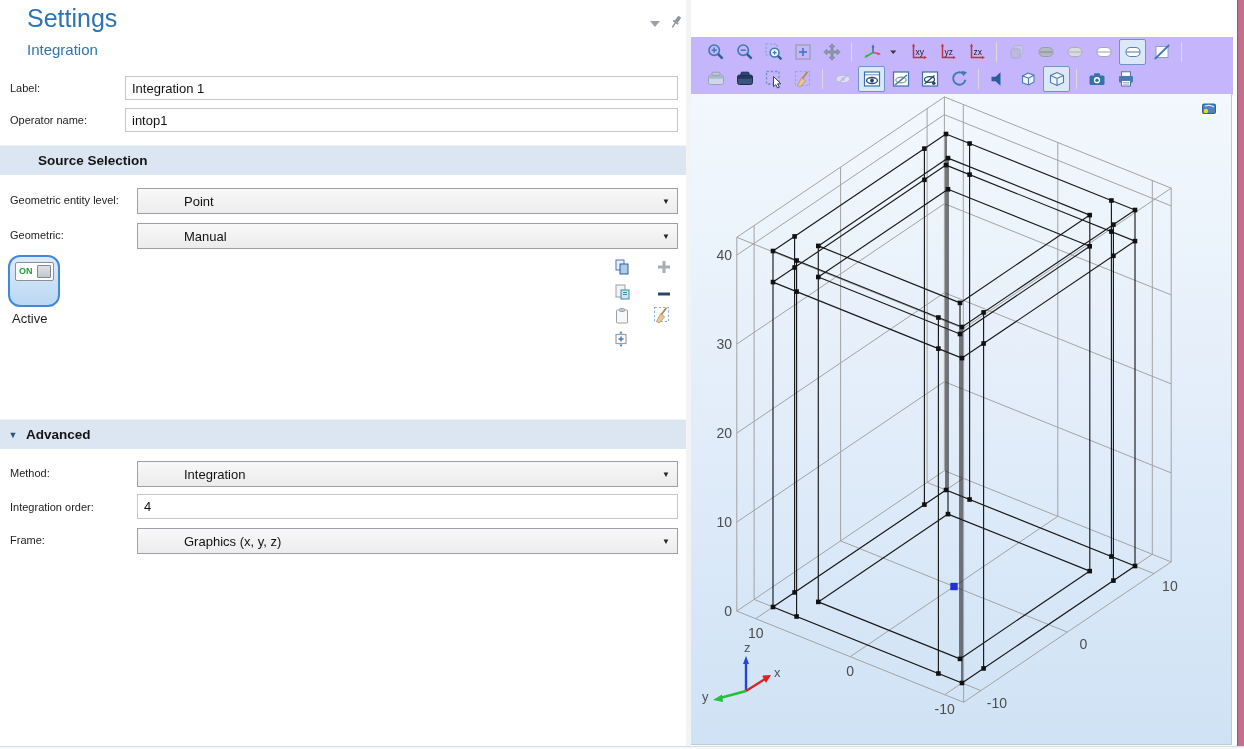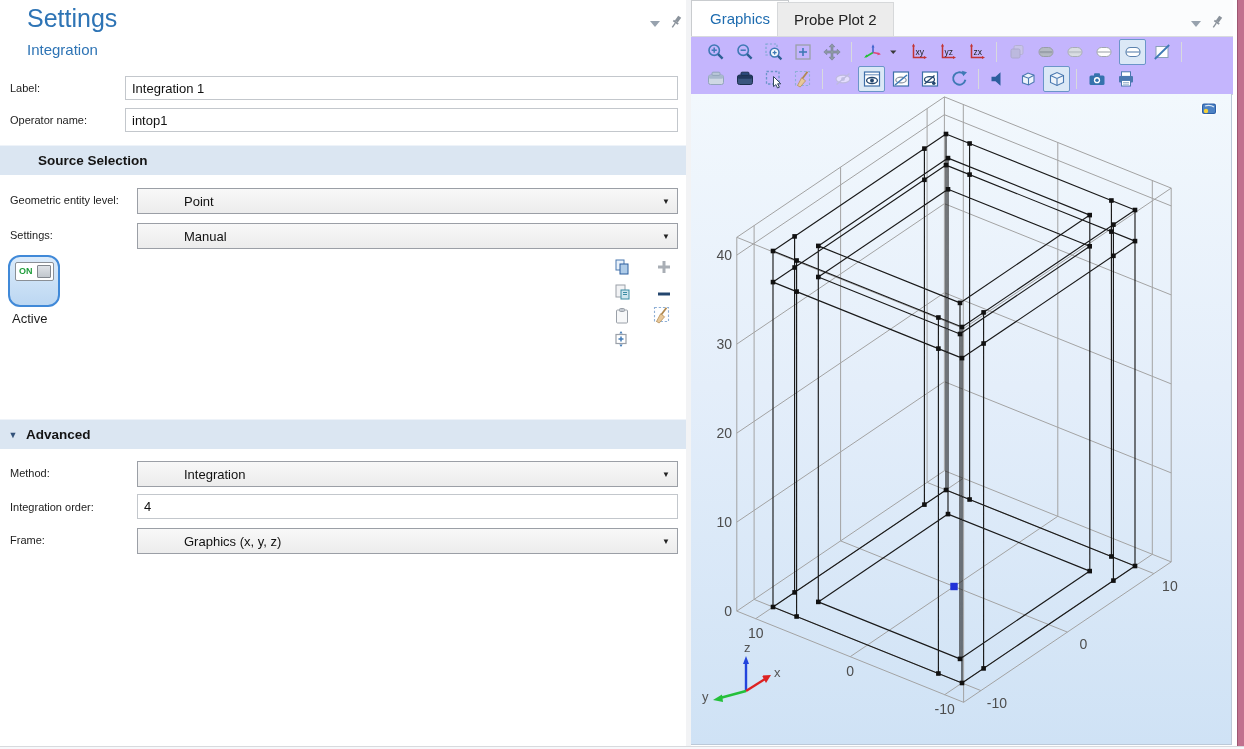--- a/index.html
+++ b/index.html
@@ -82,21 +82,21 @@
     <div class="sect" style="top:145px;">
       <span class="notri"></span>
         <span>Source Selection</span>
     </div>
 
     <div class="cap" style="top:194px;">Geometric entity level:</div>
     <div class="combo" style="left:137px;top:188px;width:541px;">
       <span class="val">Point</span>
       <span class="arr">▼</span>
     </div>
-    <div class="cap" style="top:229px;">Settings:</div>
+    <div class="cap" style="top:229px;">Geometric:</div>
     <div class="combo" style="left:137px;top:223px;width:541px;">
       <span class="val">Manual</span>
       <span class="arr">▼</span>
     </div>
 
     <div class="activebox">
       <div class="switch">
         <span class="on">ON</span>
         <span class="knob"></span>
       </div>
@@ -153,40 +153,20 @@
     <div class="cap" style="top:534px;">Frame:</div>
     <div class="combo" style="left:137px;top:528px;width:541px;">
       <span class="val">Graphics  (x, y, z)</span>
       <span class="arr">▼</span>
     </div>
   </div>
 
   <div class="splitter"></div>
 
   <div class="gpanel">
-    <div class="tabbar">
-      <div class="tab-active">
-        <span>Graphics</span>
-      </div>
-      <div class="tab">
-        <span>Probe Plot 2</span>
-      </div>
-      <div class="corner-icons" style="right:8px;top:14px;">
-        <span><svg width="14" height="12">
-              <polygon points="2,4 12,4 7,10" fill="#97a2ae"></polygon>
-            </svg></span>
-        <span><svg width="16" height="16">
-              <g transform="rotate(35 8 8)">
-                <rect x="6.2" y="1.5" width="3.6" height="6" fill="#8a929b"></rect>
-                <rect x="5" y="7.5" width="6" height="1.8" fill="#8a929b"></rect>
-                <line x1="8" y1="9.3" x2="8" y2="14.5" stroke="#8a929b" stroke-width="1.4"></line>
-              </g>
-            </svg></span>
-      </div>
-    </div>
 
     <div class="toolbar">
       <div class="trow" id="trow1" style="top:2px;">
           <div class="tbtn">
             <svg width="20" height="20" viewBox="0 0 20 20">
               <circle cx="8.2" cy="8.2" r="5.2" fill="none" stroke="#3f79b5" stroke-width="1.6"></circle>
               <line x1="12.1" y1="12.1" x2="16.6" y2="16.6" stroke="#2d5f94" stroke-width="2.4"></line>
               <line x1="5.6" y1="8.2" x2="10.8" y2="8.2" stroke="#3f79b5" stroke-width="1.5"></line>
               <line x1="8.2" y1="5.6" x2="8.2" y2="10.8" stroke="#3f79b5" stroke-width="1.5"></line>
             </svg>

